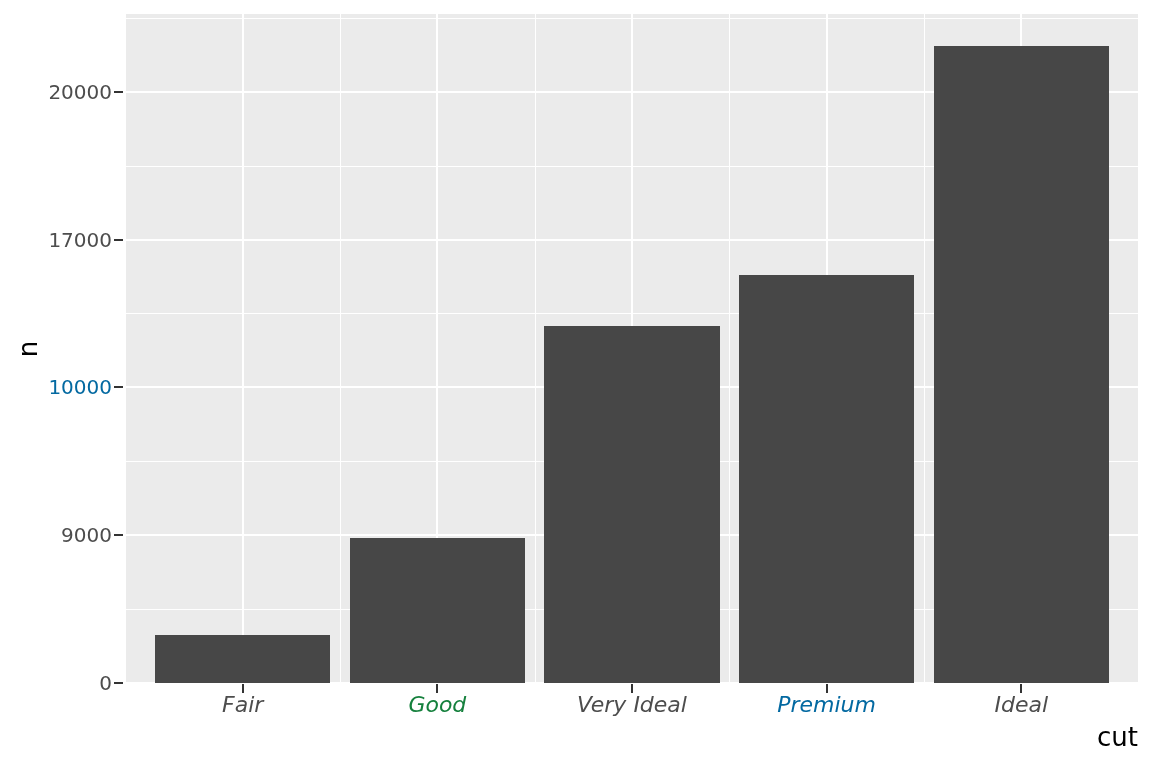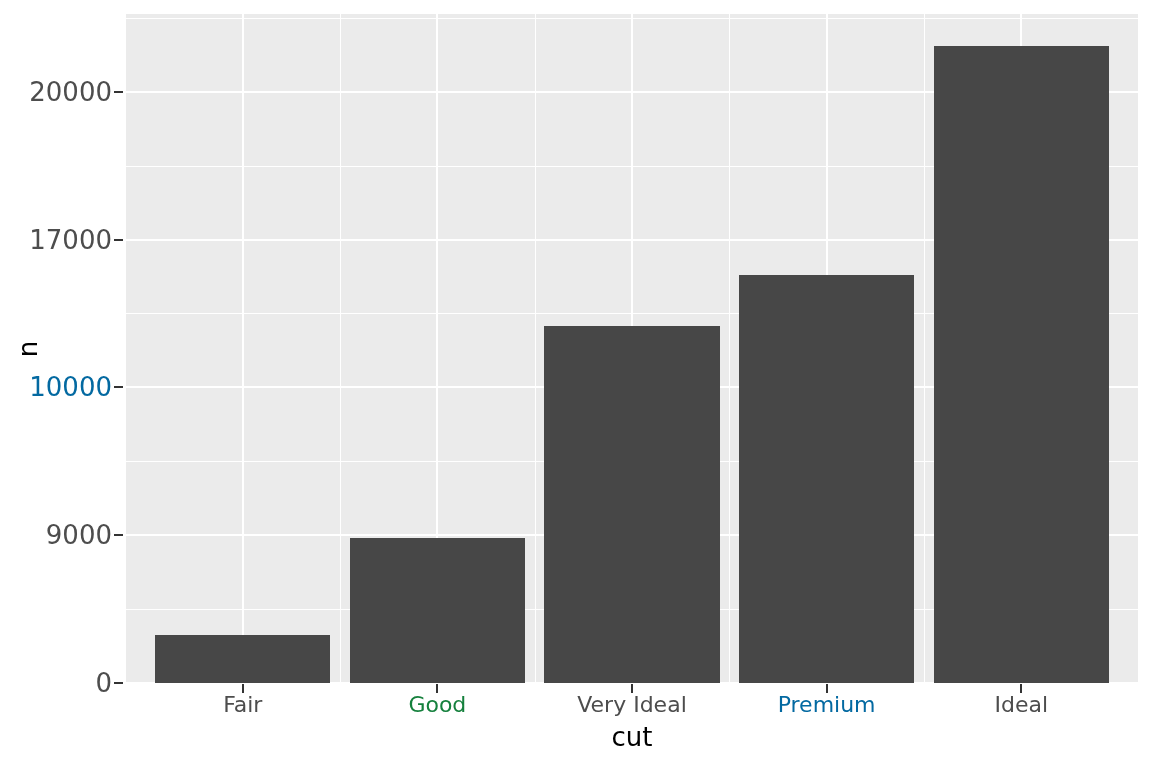--- a/index.html
+++ b/index.html
@@ -39,31 +39,31 @@
   .axis-title-y span {
     display: block;
     transform: rotate(-90deg);
     transform-origin: center center;
   }
   .axis-title-x {
     position: absolute;
     left: 126px;
     top: 722px;
     width: 1012px;
-    text-align: center;
+    text-align: right;
     font-size: 26px;
     color: #000000;
   }
 
   
   .ytick-label {
     position: absolute;
     right: 0;
     text-align: right;
-    font-size: 26px;
+    font-size: 20px;
     color: #4D4D4D;
     line-height: 1;
     transform: translateY(-50%);
     white-space: nowrap;
   }
   .ytick-wrap {
     position: absolute;
     left: 0;
     top: 0;
     width: 112px;
@@ -80,20 +80,21 @@
 
   
   .xtick-label {
     position: absolute;
     top: 692px;
     font-size: 22px;
     color: #4D4D4D;
     text-align: left;
     transform: translateX(-50%);
     white-space: nowrap;
+    font-style: italic;
   }
   .xtick-mark {
     position: absolute;
     top: 684px;
     width: 2px;
     height: 9px;
     background: #333333;
     transform: translateX(-50%);
   }
 

